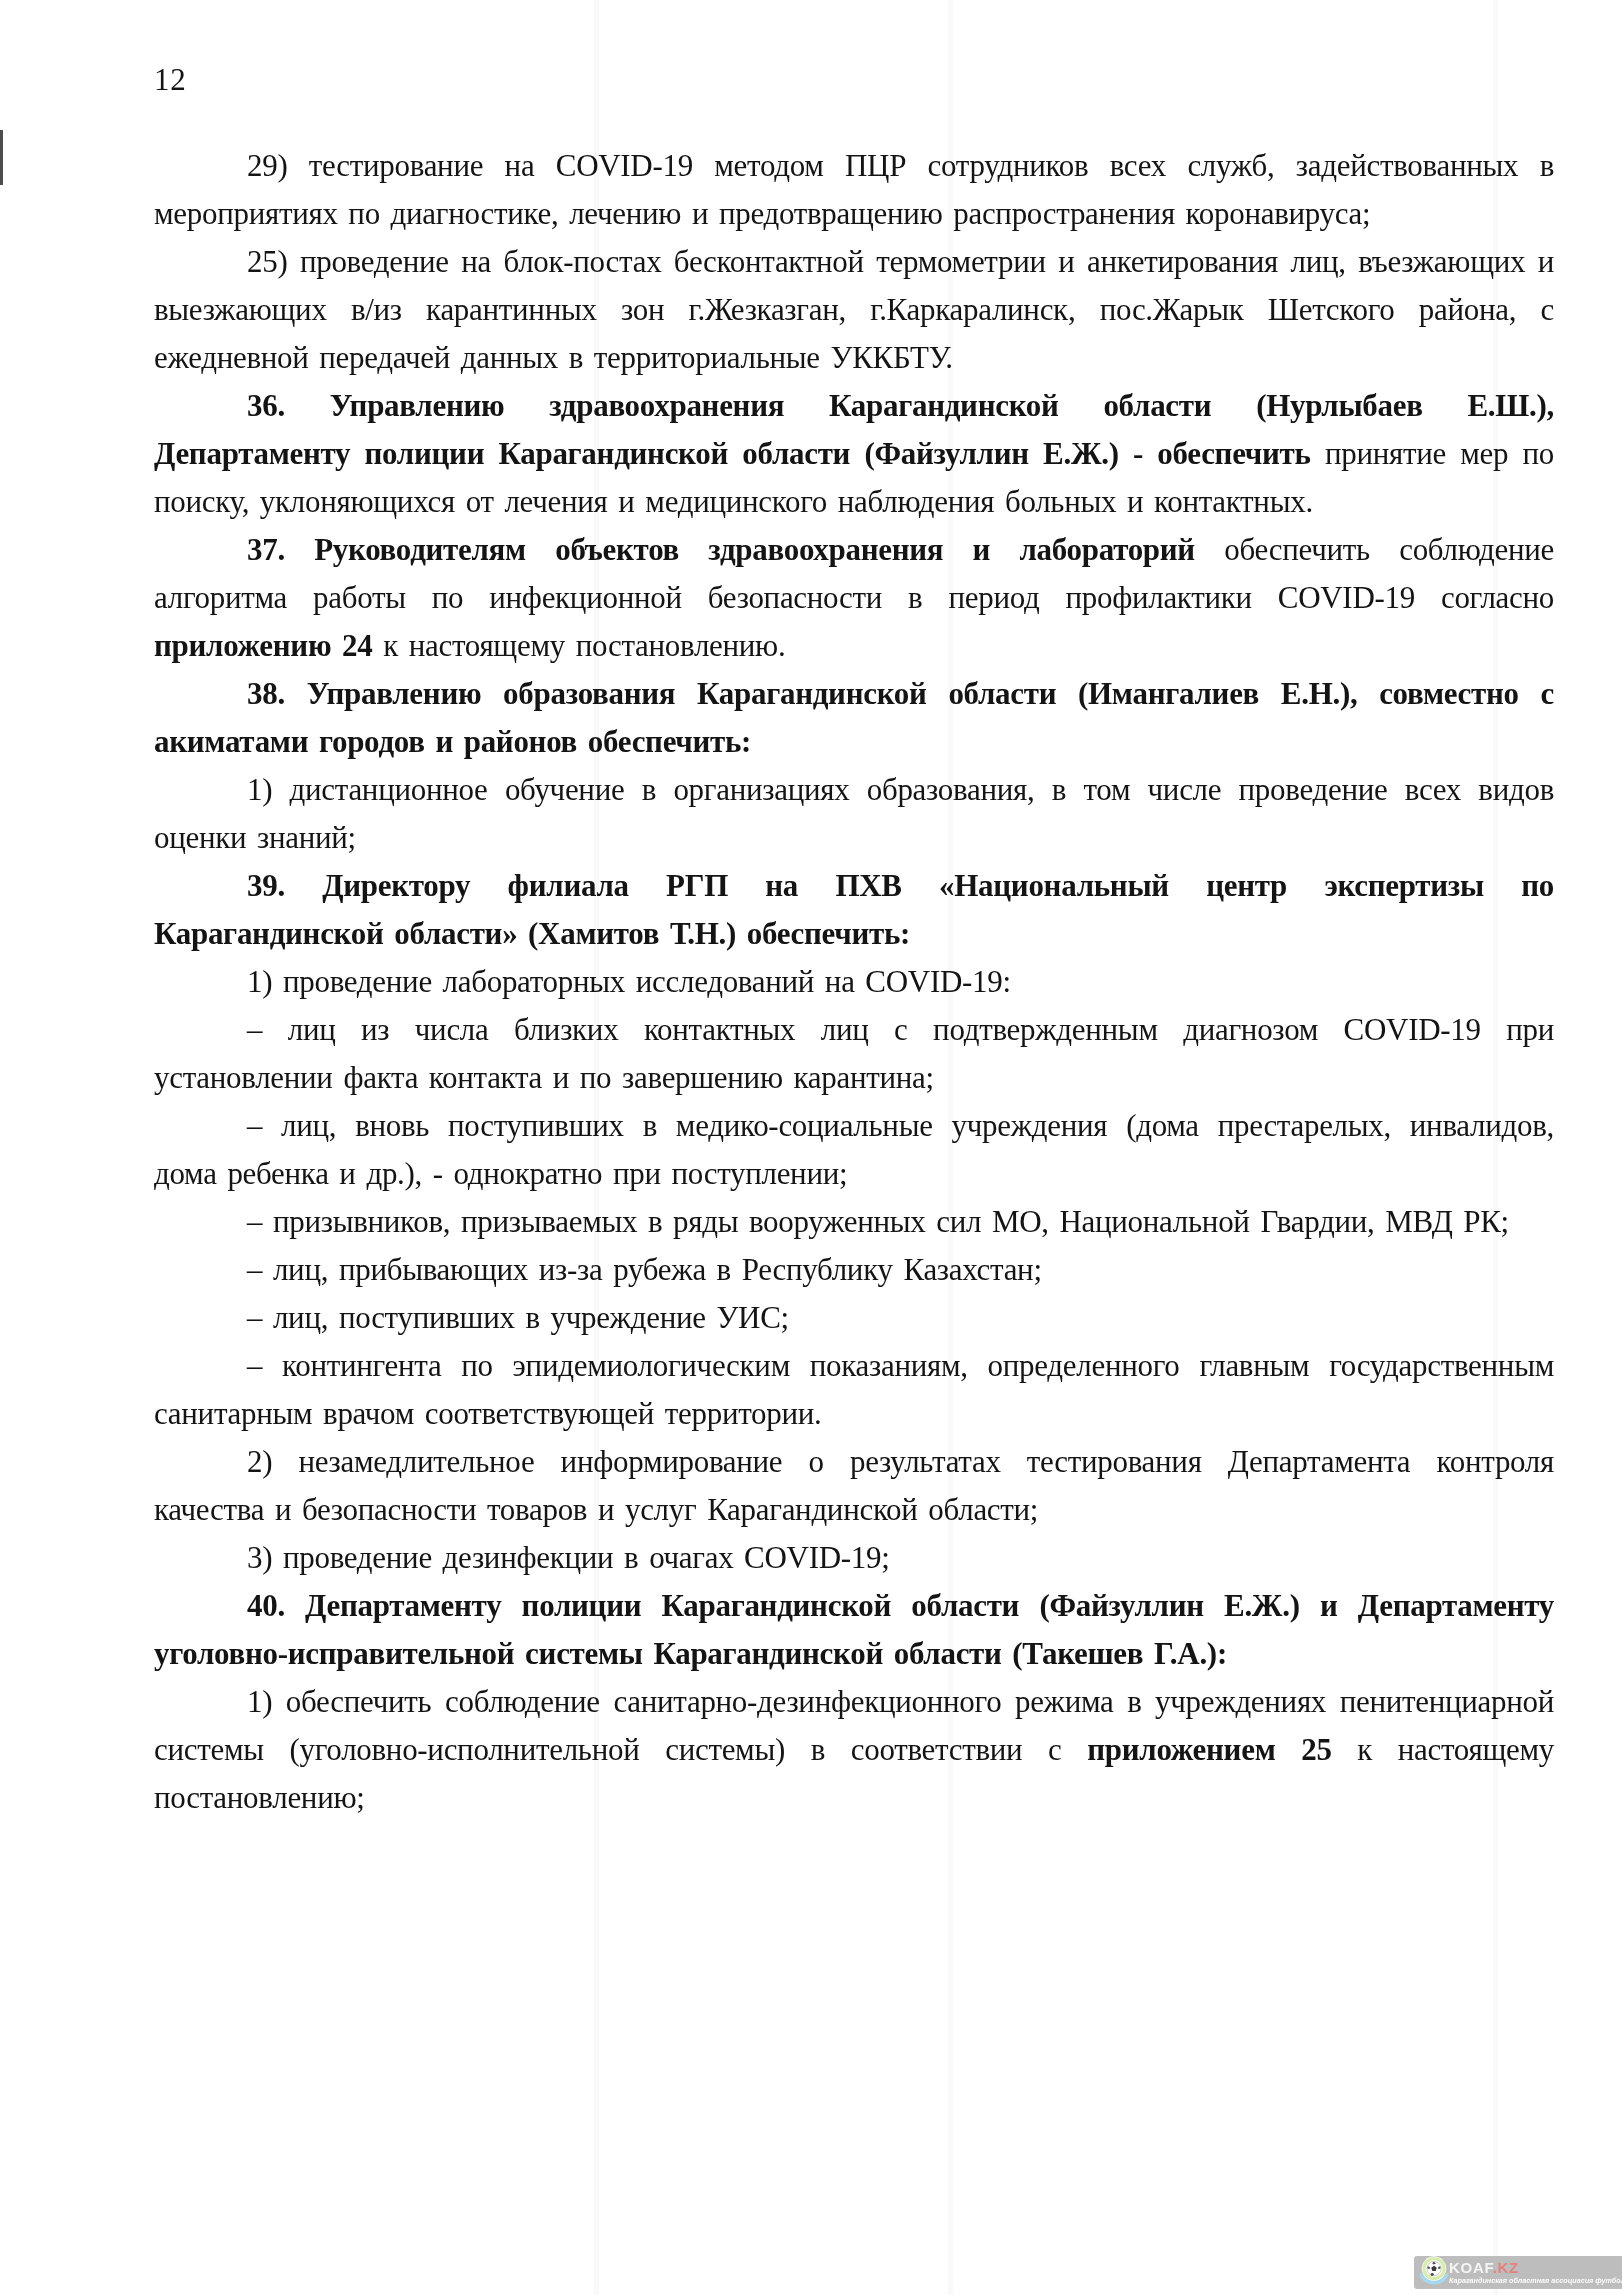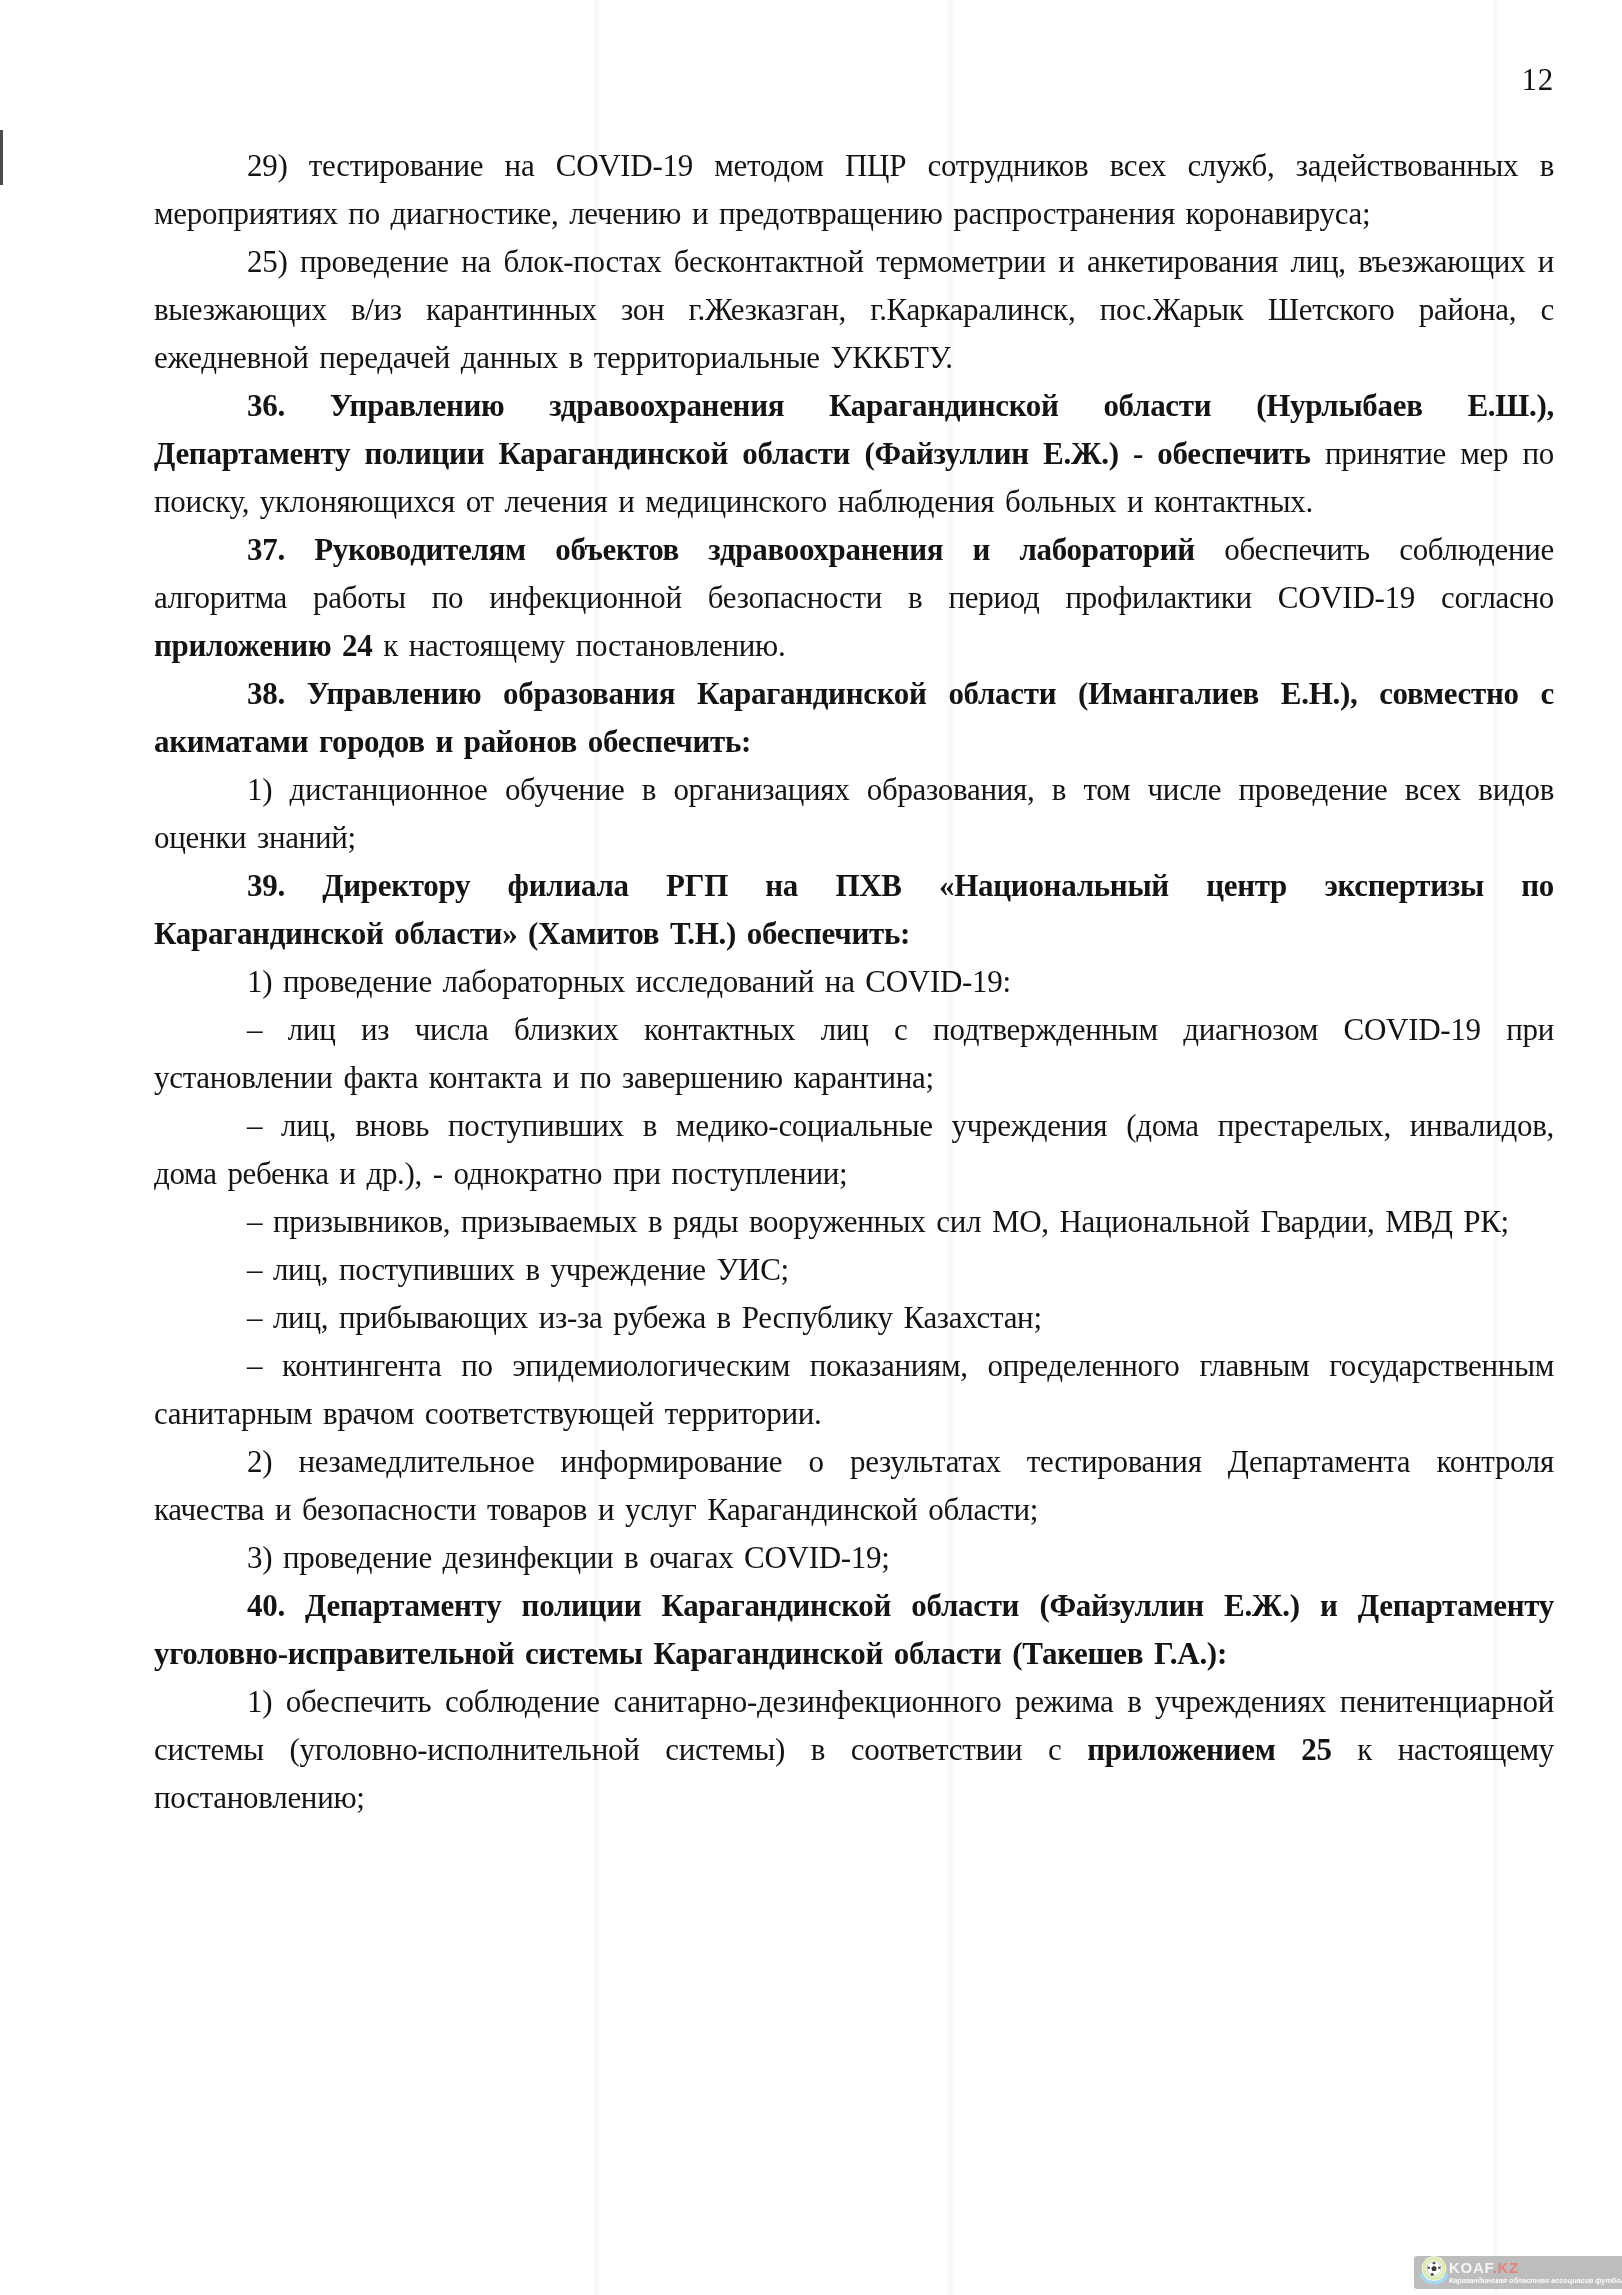--- a/index.html
+++ b/index.html
@@ -36,21 +36,21 @@
   }
 
   .content {
     position: absolute;
     left: 154px;
     top: 56px;
     width: 1400px;
   }
 
   .page-number {
-    text-align: right;
+    text-align: left;
     font-size: 31px;
     line-height: 48px;
     margin: 0 0 38px 0;
     letter-spacing: 0.7px;
   }
 
   .para {
     margin: 0;
     font-size: 31px;
     line-height: 48px;
@@ -119,22 +119,22 @@
         <p class="para"><span>25) проведение на блок-постах бесконтактной термометрии и анкетирования лиц, въезжающих и выезжающих в/из карантинных зон г.Жезказган, г.Каркаралинск, пос.Жарык Шетского района, с ежедневной передачей данных в территориальные УККБТУ.</span></p>
         <p class="para"><span class="bold">36. Управлению здравоохранения Карагандинской области (Нурлыбаев Е.Ш.), Департаменту полиции Карагандинской области (Файзуллин Е.Ж.) - обеспечить</span><span> принятие мер по поиску, уклоняющихся от лечения и медицинского наблюдения больных и контактных.</span></p>
         <p class="para"><span class="bold">37. Руководителям объектов здравоохранения и лабораторий</span><span> обеспечить соблюдение алгоритма работы по инфекционной безопасности в период профилактики COVID-19 согласно </span><span class="bold">приложению 24</span><span> к настоящему постановлению.</span></p>
         <p class="para"><span class="bold">38. Управлению образования Карагандинской области (Имангалиев Е.Н.), совместно с акиматами городов и районов обеспечить:</span></p>
         <p class="para"><span>1) дистанционное обучение в организациях образования, в том числе проведение всех видов оценки знаний;</span></p>
         <p class="para"><span class="bold">39. Директору филиала РГП на ПХВ «Национальный центр экспертизы по Карагандинской области» (Хамитов Т.Н.) обеспечить:</span></p>
         <p class="para"><span>1) проведение лабораторных исследований на COVID-19:</span></p>
         <p class="para"><span>– лиц из числа близких контактных лиц с подтвержденным диагнозом COVID-19 при установлении факта контакта и по завершению карантина;</span></p>
         <p class="para"><span>– лиц, вновь поступивших в медико-социальные учреждения (дома престарелых, инвалидов, дома ребенка и др.), - однократно при поступлении;</span></p>
         <p class="para"><span>– призывников, призываемых в ряды вооруженных сил МО, Национальной Гвардии, МВД РК;</span></p>
+        <p class="para"><span>– лиц, прибывающих из-за рубежа в Республику Казахстан;</span></p>
         <p class="para"><span>– лиц, поступивших в учреждение УИС;</span></p>
-        <p class="para"><span>– лиц, прибывающих из-за рубежа в Республику Казахстан;</span></p>
         <p class="para"><span>– контингента по эпидемиологическим показаниям, определенного главным государственным санитарным врачом соответствующей территории.</span></p>
         <p class="para"><span>2) незамедлительное информирование о результатах тестирования Департамента контроля качества и безопасности товаров и услуг Карагандинской области;</span></p>
         <p class="para"><span>3) проведение дезинфекции в очагах COVID-19;</span></p>
         <p class="para"><span class="bold">40. Департаменту полиции Карагандинской области (Файзуллин Е.Ж.) и Департаменту уголовно-исправительной системы Карагандинской области (Такешев Г.А.):</span></p>
         <p class="para"><span>1) обеспечить соблюдение санитарно-дезинфекционного режима в учреждениях пенитенциарной системы (уголовно-исполнительной системы) в соответствии с </span><span class="bold">приложением 25</span><span> к настоящему постановлению;</span></p>
       </div>
   </div>
 
   <div class="watermark">
     <svg class="wm-logo" viewBox="0 0 46 48" xmlns="http://www.w3.org/2000/svg">

